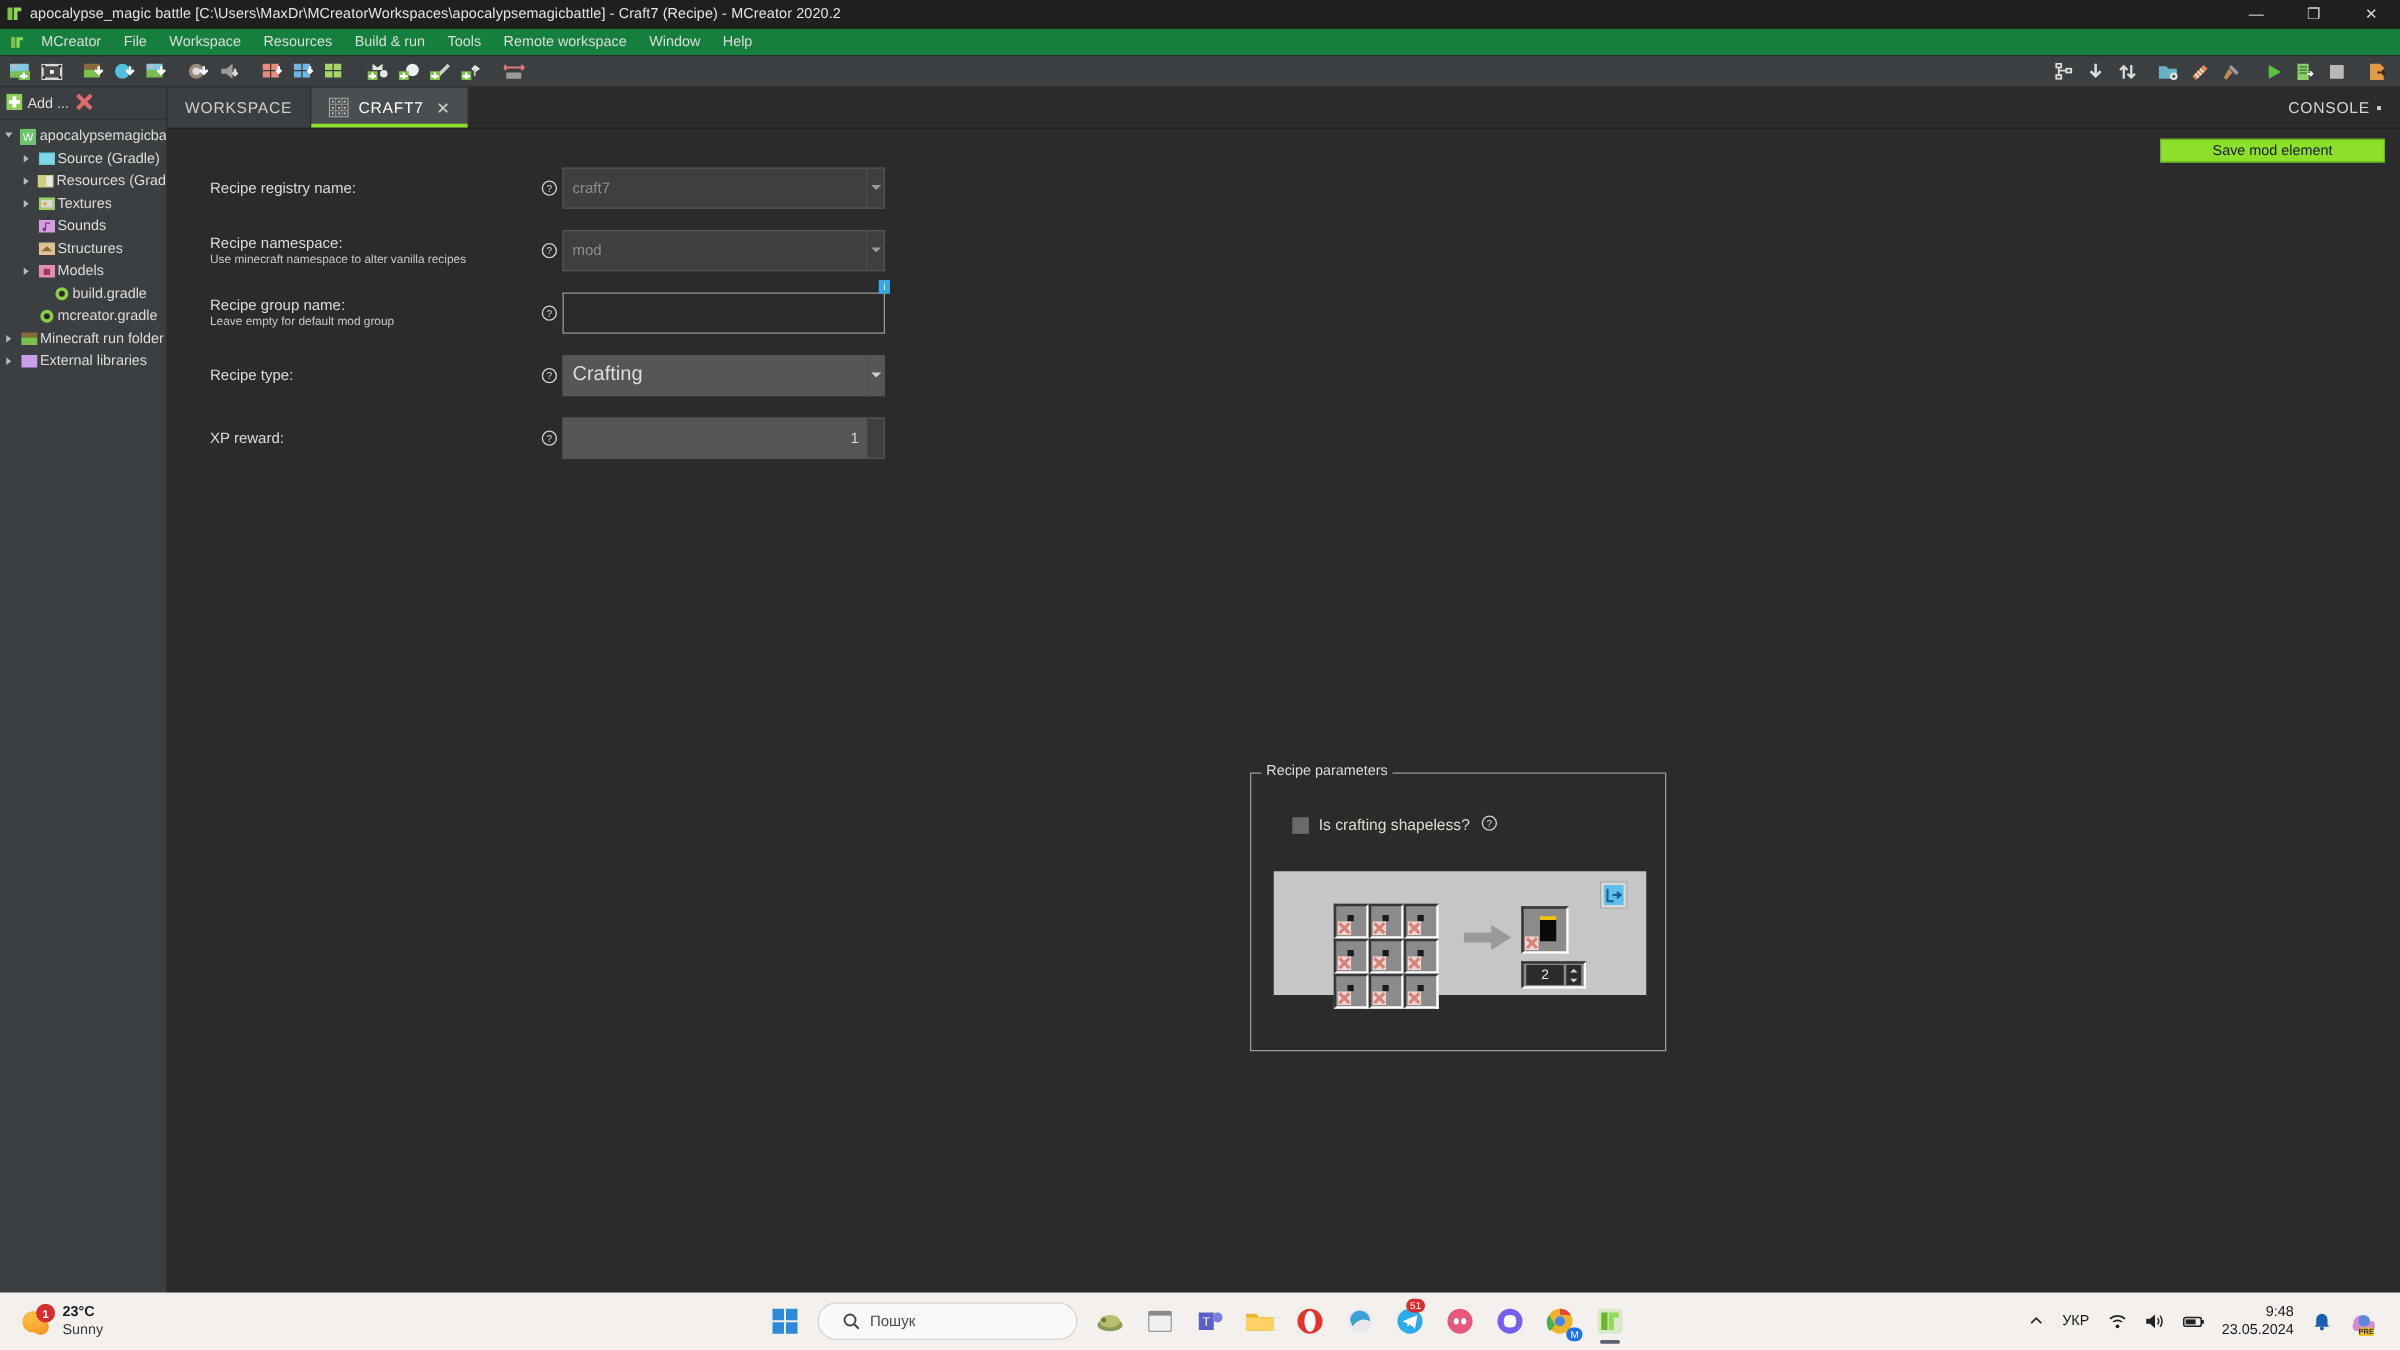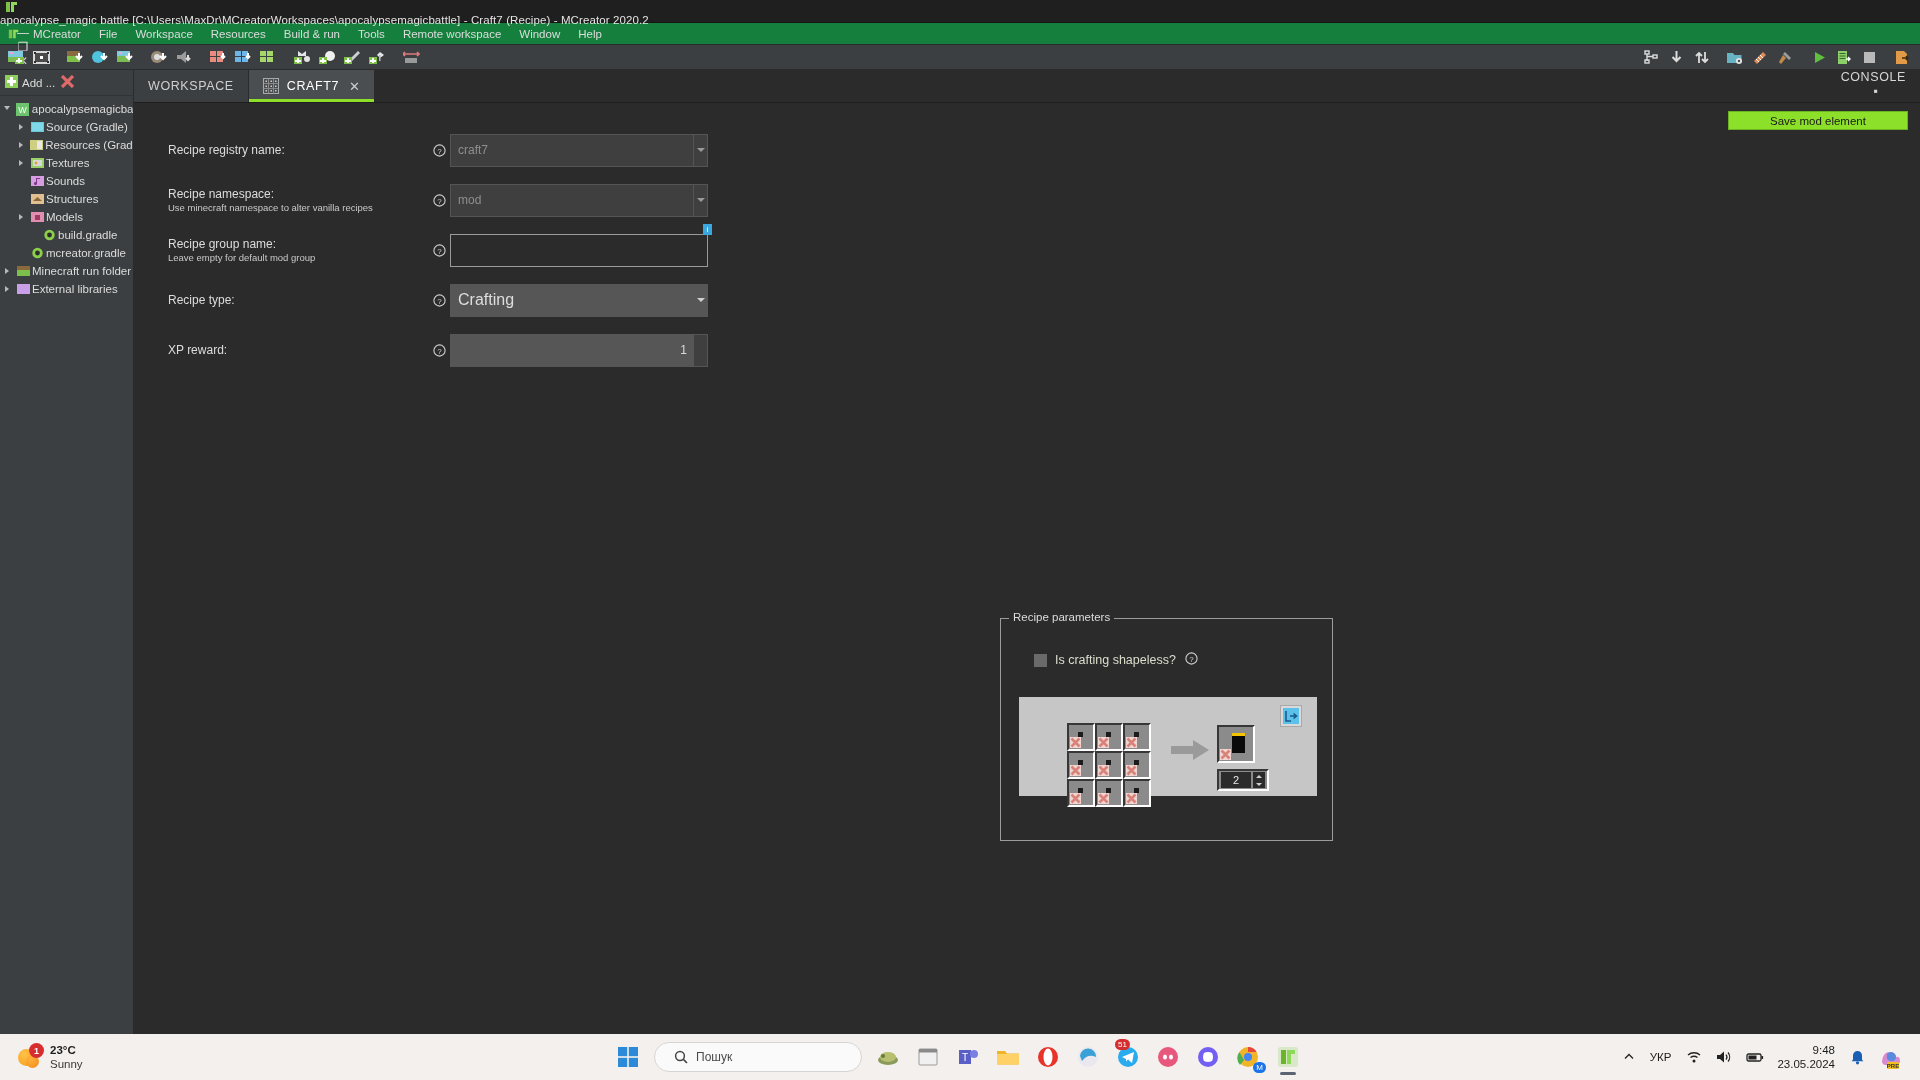--- a/index.html
+++ b/index.html
@@ -5,23 +5,22 @@
   * { margin:0; padding:0; box-sizing:border-box; }
   html,body { width:1920px; height:1080px; overflow:hidden; }
   body {
     font-family:"Liberation Sans", sans-serif;
     background:#2b2b2b; color:#d8d8d8;
     font-size:12px; -webkit-font-smoothing:none;
   }
 
   
   .titlebar{
-    height:23px; background:#1f1f1f; display:flex; 
+    height:23px; background:#1f1f1f; display:flex; align-items:center;
     border-bottom:1px solid #151515;
-    flex-direction:column;
   }
   .tb-icon{ width:24px; display:flex; justify-content:center; align-items:center; }
   .tb-title{ font-size:11.5px; color:#e4e4e4; letter-spacing:.1px; }
   .tb-spacer{ flex:1; }
   .tb-btn{ width:46px; height:23px; display:flex; align-items:center; justify-content:center;
            color:#d9d9d9; font-size:12px; }
 
   
   .menubar{ height:22px; background:#15803d; display:flex; align-items:center;
             padding-left:4px; border-bottom:1px solid #2b2b2b; }
@@ -65,21 +64,21 @@
            border-bottom:1px solid #1f1f1f; }
   .tab{ display:flex; align-items:center; padding:0 14px; font-size:12.5px;
         color:#cfcfcf; letter-spacing:.6px; background:#3c3f41; border-right:1px solid #2b2b2b;
         position:relative; }
   .tab.active{ background:#4a4e50; color:#fff; }
   .tab.active:after{ content:""; position:absolute; left:0; right:0; bottom:0; height:3px;
                      background:#8ce02a; }
   .tab .tabico{ margin-right:8px; display:flex; }
   .tab .tabclose{ margin-left:10px; font-size:13px; color:#cfcfcf; }
   .tabbar .console{ margin-left:auto; display:flex; align-items:center; padding:0 14px;
-                    font-size:12.5px; color:#d6d6d6; letter-spacing:.6px;flex-direction:column; }
+                    font-size:12.5px; color:#d6d6d6; letter-spacing:.6px; }
   .tabbar .console .dot{ margin-left:5px; }
 
   .editor{ flex:1; position:relative; background:#2b2b2b; overflow:hidden; }
 
   .save-btn{ position:absolute; right:12px; top:8px; width:180px; height:19px;
              background:#8ce02a; color:#1a1a1a; font-size:11.5px;
              display:flex; align-items:center; justify-content:center;
              border:1px solid #6cb322; }
 
   
@@ -953,21 +952,21 @@
       <svg width="22" height="22" viewBox="0 0 22 22">
           <circle cx="11" cy="11" r="10" fill="#e8e8ee"></circle>
           <path d="M3 10 a8 8 0 0 1 16 1 q-8 -4 -14 4 z" fill="#3aa0d8"></path>
         </svg>
     </div>
     <div class="tb-app" style="position:relative">
       <svg width="22" height="22" viewBox="0 0 22 22">
           <circle cx="11" cy="11" r="10" fill="#2aabee"></circle>
           <path d="M5 11 L17 6 L15 17 L11 13.5 L9 15.5 L9 13 Z" fill="#fff"></path>
         </svg>
-      <span style="position:absolute;right:18px;top:2px;background:#d62e2e;color:#fff;font-size:8px;border-radius:7px;padding:0 3px;line-height:11px;">51</span>
+      <span style="position:absolute;right:8px;top:2px;background:#d62e2e;color:#fff;font-size:8px;border-radius:7px;padding:0 3px;line-height:11px;">51</span>
     </div>
     <div class="tb-app">
       <svg width="22" height="22" viewBox="0 0 22 22">
           <circle cx="11" cy="11" r="10" fill="#e8577c"></circle>
           <ellipse cx="8" cy="11" rx="2" ry="2.6" fill="#fff"></ellipse>
           <ellipse cx="14" cy="11" rx="2" ry="2.6" fill="#fff"></ellipse>
         </svg>
     </div>
     <div class="tb-app">
       <svg width="22" height="22" viewBox="0 0 22 22">

